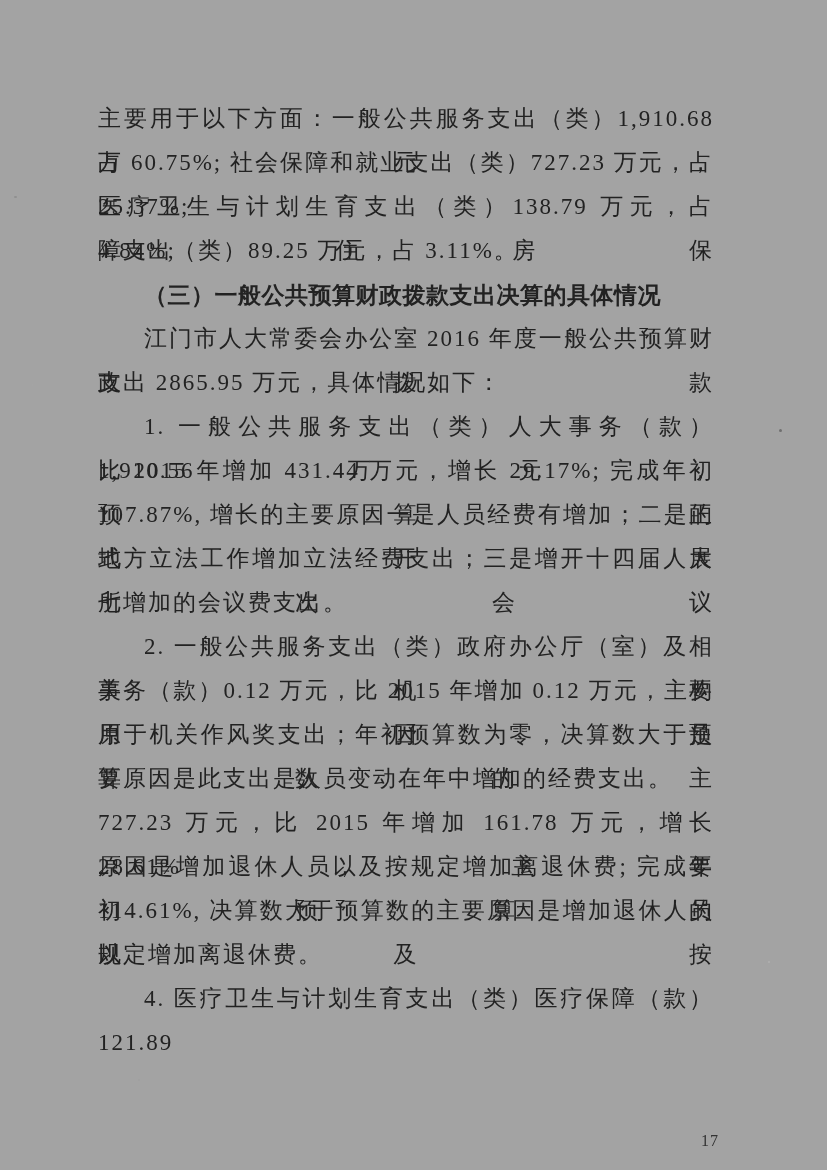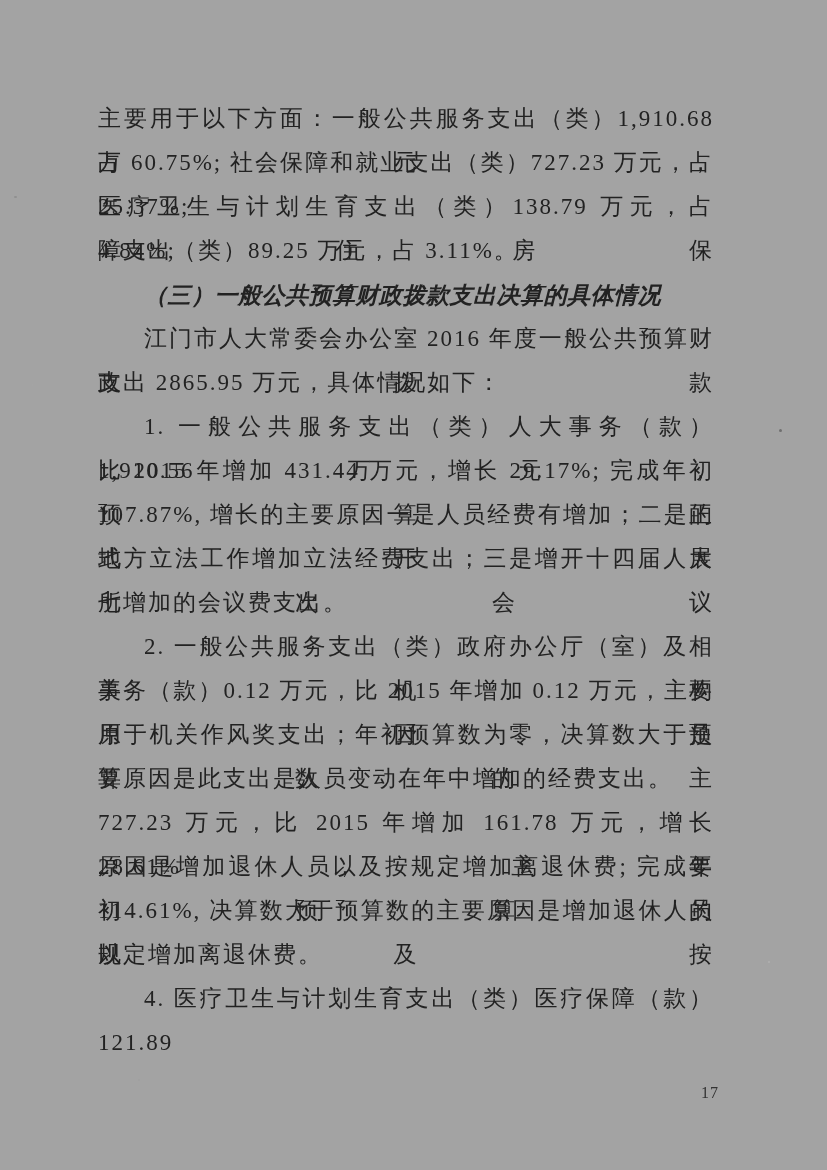--- a/index.html
+++ b/index.html
@@ -40,26 +40,25 @@
     text-align: right;
     text-align-last: left;
   }
   .indent {
     text-indent: 2em;
   }
   .heading {
     font-family: "Liberation Sans", "DejaVu Sans", sans-serif;
     font-weight: bold;
     letter-spacing: 0.5px;
-    font-style: italic;
   }
   .page-number {
     position: absolute;
     left: 701px;
-    top: 1084px;
+    top: 1132px;
     font-size: 16px;
     letter-spacing: 1px;
     color: #333333;
     font-family: "Liberation Serif", "DejaVu Serif", serif;
   }
   .speck {
     position: absolute;
     background: #9a9a9a;
     border-radius: 50%;
   }

